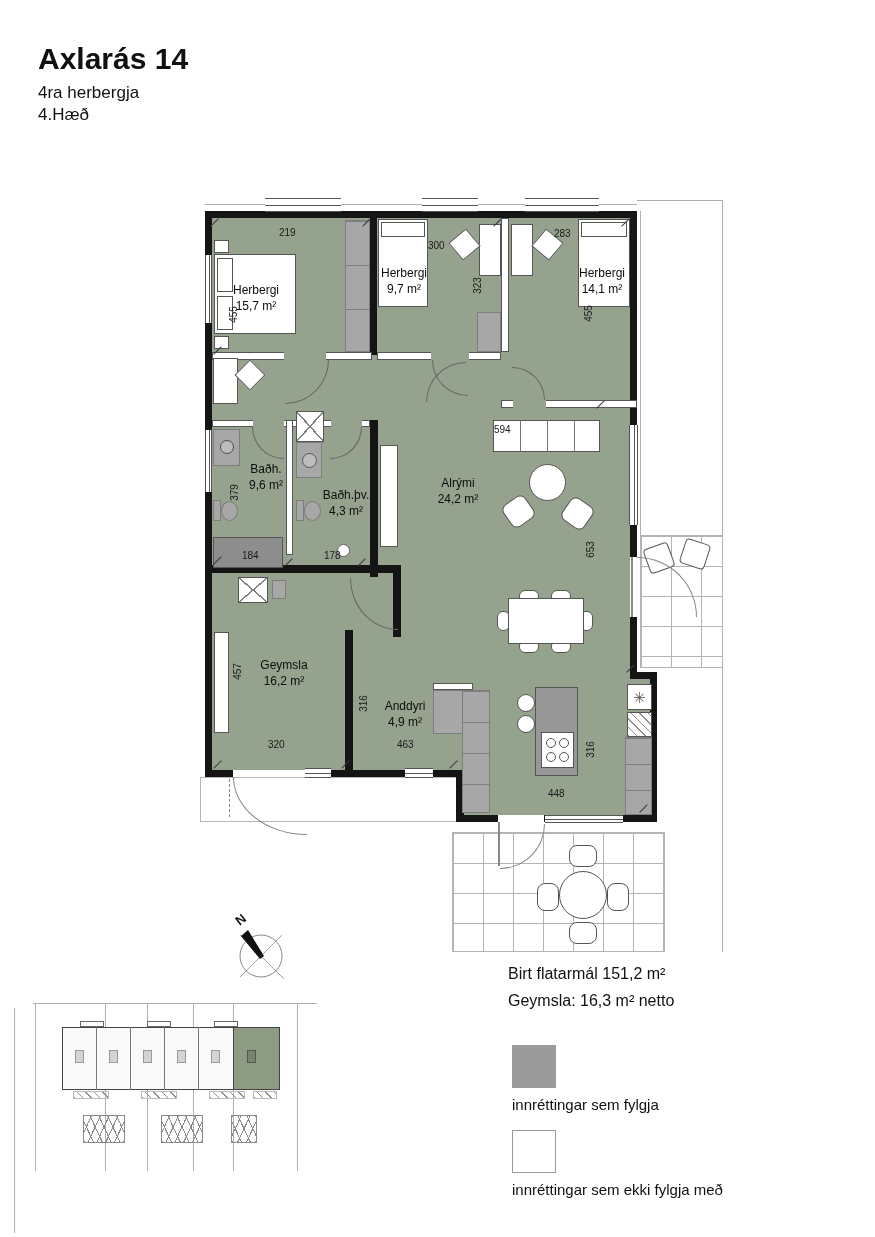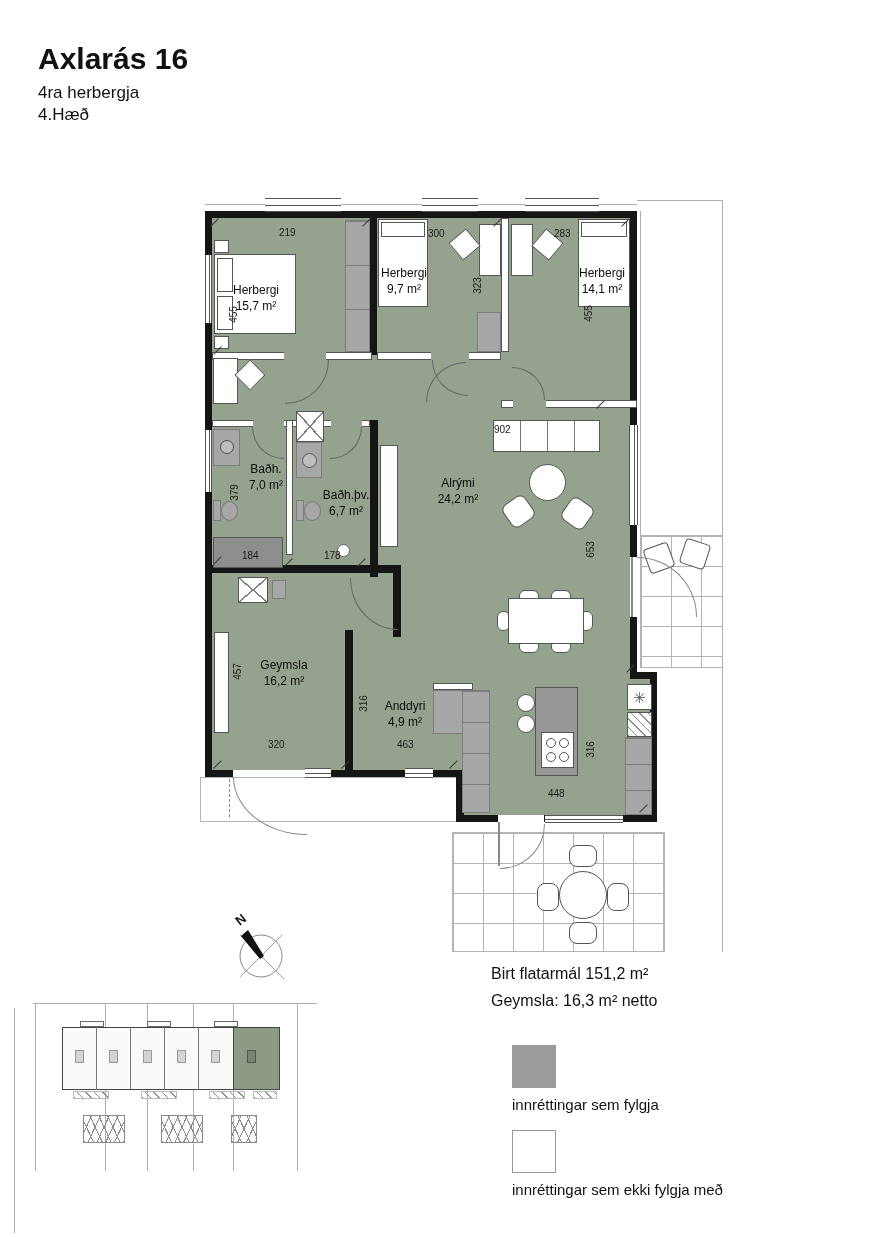--- a/index.html
+++ b/index.html
@@ -44,21 +44,21 @@
   .s2{left:512px;top:1130px}
   .nlabel{position:absolute;font-size:13px;font-weight:bold;transform:rotate(-38deg)}
   .ring{position:absolute;width:10px;height:10px;border:1px solid #555;border-radius:50%;box-sizing:border-box}
 </style>
 </head>
 <body>
 
 <div class="canvas">
 
   <div class="a" style="left:38px;top:42px">
-    <div class="hdr-title">Axlarás 16</div>
+    <div class="hdr-title">Axlarás 14</div>
     <div class="hdr-sub" style="margin-top:7px">4ra herbergja</div>
     <div class="hdr-sub">4.Hæð</div>
   </div>
 
   <div class="thin" style="left:205px;top:204px;width:432px;height:1px"></div>
   <div class="thin" style="left:637px;top:200px;width:86px;height:1px"></div>
   <div class="thin" style="left:722px;top:200px;width:1px;height:752px"></div>
   <div class="thin" style="left:640px;top:211px;width:1px;height:324px"></div>
 
   <div class="g" style="left:212px;top:218px;width:418px;height:552px"></div>
@@ -222,46 +222,46 @@
   <div class="rm" style="left:354px;top:266px;width:100px">
     <div>Herbergi</div>
     <div>9,7 m²</div>
   </div>
   <div class="rm" style="left:552px;top:266px;width:100px">
     <div>Herbergi</div>
     <div>14,1 m²</div>
   </div>
   <div class="rm" style="left:216px;top:462px;width:100px">
     <div>Baðh.</div>
-    <div>7,0 m²</div>
+    <div>9,6 m²</div>
   </div>
   <div class="rm" style="left:296px;top:488px;width:100px">
     <div>Baðh.þv.</div>
-    <div>6,7 m²</div>
+    <div>4,3 m²</div>
   </div>
   <div class="rm" style="left:408px;top:476px;width:100px">
     <div>Alrými</div>
     <div>24,2 m²</div>
   </div>
   <div class="rm" style="left:234px;top:658px;width:100px">
     <div>Geymsla</div>
     <div>16,2 m²</div>
   </div>
   <div class="rm" style="left:360px;top:699px;width:90px">
     <div>Anddyri</div>
     <div>4,9 m²</div>
   </div>
 
   <span class="dim" style="left:279px;top:227px">219</span>
-  <span class="dim" style="left:428px;top:228px">300</span>
+  <span class="dim" style="left:428px;top:240px">300</span>
   <span class="dim" style="left:554px;top:228px">283</span>
   <span class="dim dimv" style="left:220px;top:309px">455</span>
   <span class="dim dimv" style="left:464px;top:280px">323</span>
   <span class="dim dimv" style="left:575px;top:308px">455</span>
-  <span class="dim" style="left:494px;top:424px">902</span>
+  <span class="dim" style="left:494px;top:424px">594</span>
   <span class="dim dimv" style="left:221px;top:487px">379</span>
   <span class="dim" style="left:242px;top:550px">184</span>
   <span class="dim" style="left:324px;top:550px">178</span>
   <span class="dim dimv" style="left:577px;top:544px">653</span>
   <span class="dim dimv" style="left:224px;top:666px">457</span>
   <span class="dim dimv" style="left:350px;top:698px">316</span>
   <span class="dim" style="left:268px;top:739px">320</span>
   <span class="dim" style="left:397px;top:739px">463</span>
   <span class="dim" style="left:548px;top:788px">448</span>
   <span class="dim dimv" style="left:577px;top:744px">316</span>
@@ -300,21 +300,21 @@
     <div class="a hatch" style="left:48px;top:96px;width:36px;height:8px;border:1px solid #bbb;box-sizing:border-box"></div>
     <div class="a hatch" style="left:116px;top:96px;width:36px;height:8px;border:1px solid #bbb;box-sizing:border-box"></div>
     <div class="a hatch" style="left:184px;top:96px;width:36px;height:8px;border:1px solid #bbb;box-sizing:border-box"></div>
     <div class="a hatch" style="left:228px;top:96px;width:24px;height:8px;border:1px solid #bbb;box-sizing:border-box"></div>
     <div class="a zig" style="left:58px;top:120px;width:42px;height:28px"></div>
     <div class="a zig" style="left:136px;top:120px;width:42px;height:28px"></div>
     <div class="a zig" style="left:206px;top:120px;width:26px;height:28px"></div>
   </div>
   <div class="thin" style="left:14px;top:1008px;width:1px;height:225px"></div>
 
-  <div class="a" style="left:491px;top:960px">
+  <div class="a" style="left:508px;top:960px">
     <div class="info-line">Birt flatarmál 151,2 m²</div>
     <div class="info-line">Geymsla: 16,3 m² netto</div>
   </div>
   <div class="sw s1" style="background:#9b9b9b"></div>
   <div class="leg-label" style="left:512px;top:1096px">innréttingar sem fylgja</div>
   <div class="sw s2" style="background:#ffffff;border:1px solid #999"></div>
   <div class="leg-label" style="left:512px;top:1181px">innréttingar sem ekki fylgja með</div>
 
 </div>
 

